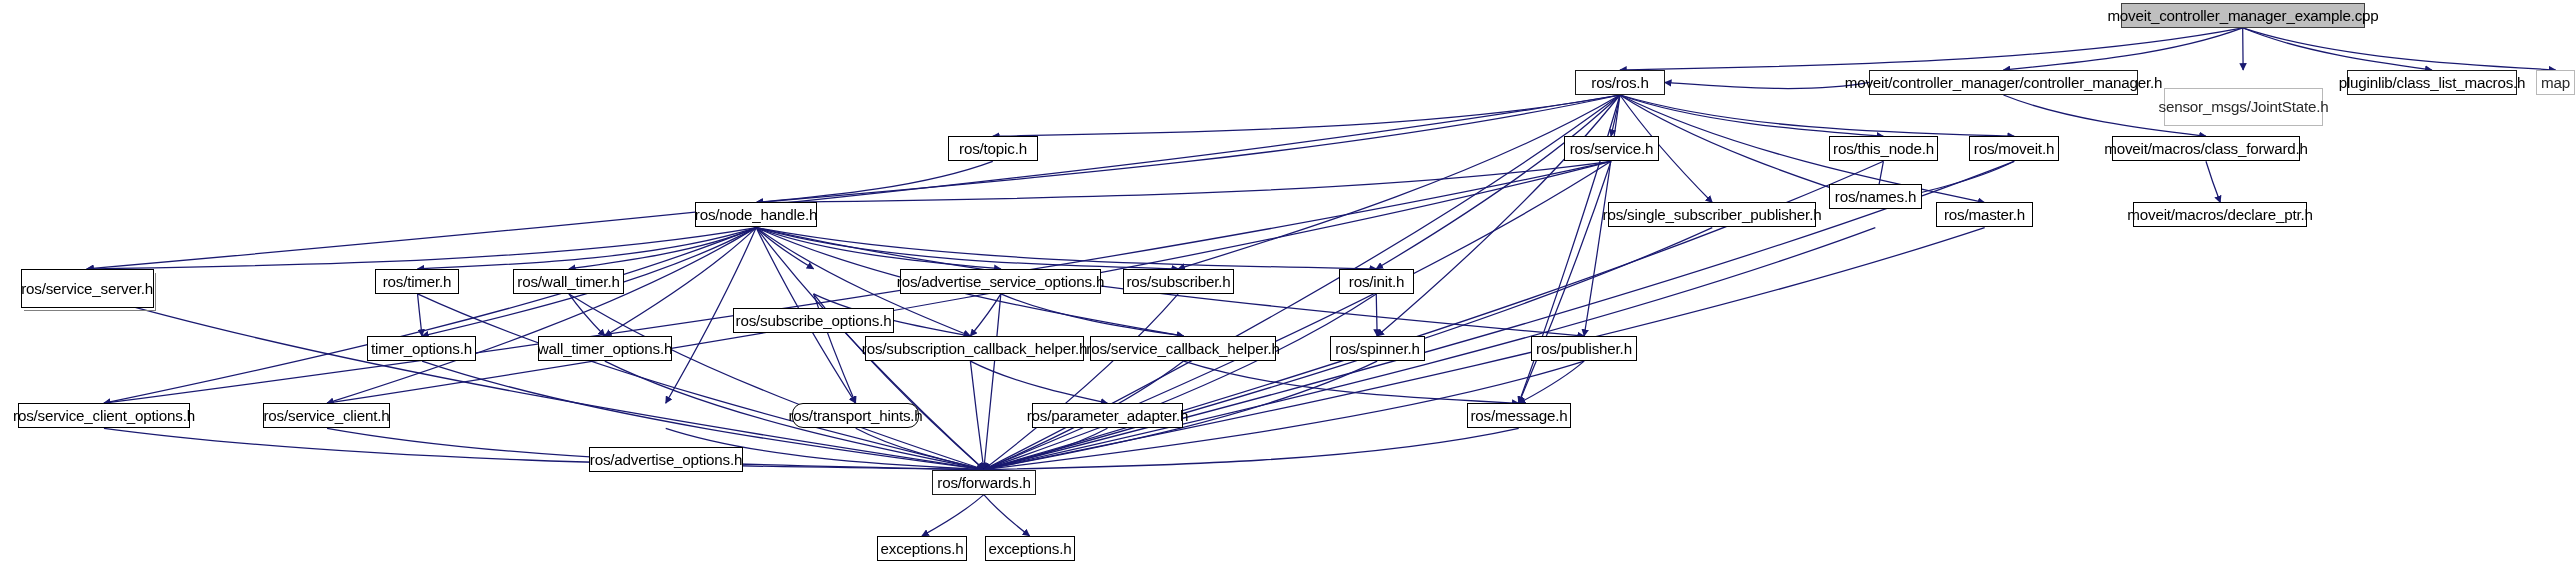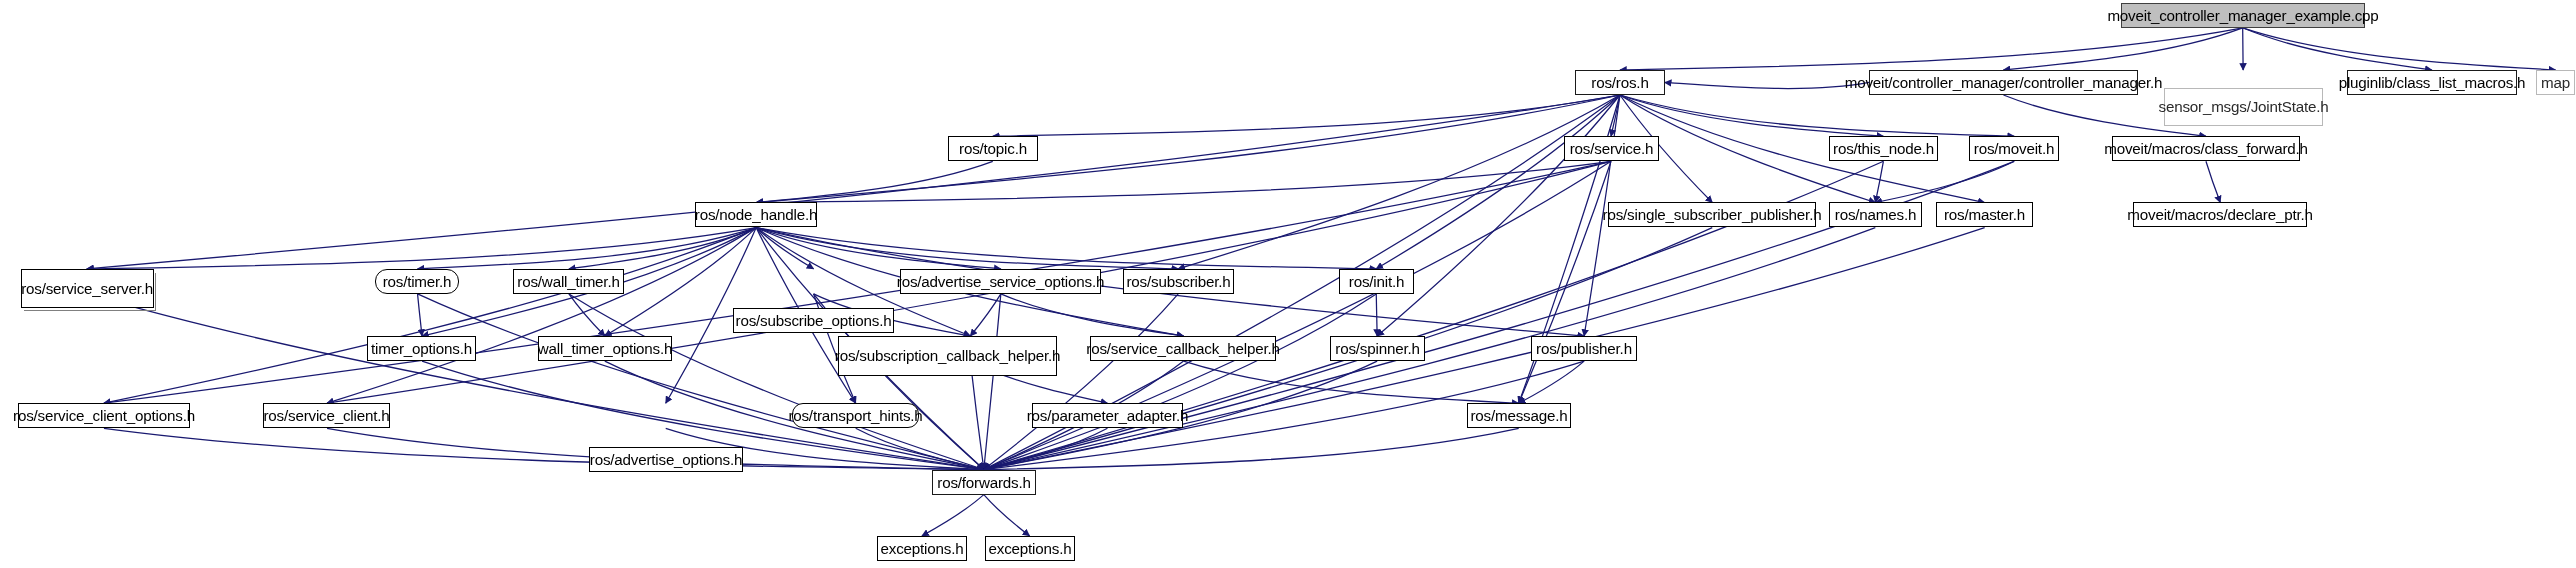--- a/index.html
+++ b/index.html
@@ -195,33 +195,33 @@
       </div>
       <div class="gnode plain" style="left: 2112px; top: 136px; width: 188px; height: 25px;">
         <span>moveit/macros/class_forward.h</span>
       </div>
       <div class="gnode plain" style="left: 695px; top: 202px; width: 122px; height: 25px;">
         <span>ros/node_handle.h</span>
       </div>
       <div class="gnode plain" style="left: 1608px; top: 202px; width: 208px; height: 25px;">
         <span>ros/single_subscriber_publisher.h</span>
       </div>
-      <div class="gnode plain" style="left: 1829px; top: 202px; width: 93px; height: 25px;">
+      <div class="gnode plain" style="left: 1829px; top: 184px; width: 93px; height: 25px;">
         <span>ros/names.h</span>
       </div>
       <div class="gnode plain" style="left: 1936px; top: 202px; width: 97px; height: 25px;">
         <span>ros/master.h</span>
       </div>
       <div class="gnode plain" style="left: 2133px; top: 202px; width: 174px; height: 25px;">
         <span>moveit/macros/declare_ptr.h</span>
       </div>
       <div class="gnode shadow" style="left: 20.6px; top: 269px; width: 133px; height: 39px;">
         <span>ros/service_server.h</span>
       </div>
-      <div class="gnode plain" style="left: 375px; top: 269px; width: 84px; height: 25px; border-radius: 12px;">
+      <div class="gnode plain" style="left: 375px; top: 269px; width: 84px; height: 25px;">
         <span>ros/timer.h</span>
       </div>
       <div class="gnode plain" style="left: 513px; top: 269px; width: 111px; height: 25px;">
         <span>ros/wall_timer.h</span>
       </div>
       <div class="gnode plain" style="left: 733px; top: 269px; width: 161px; height: 25px; margin-top: 39px;">
         <span>ros/subscribe_options.h</span>
       </div>
       <div class="gnode plain" style="left: 900px; top: 269px; width: 201px; height: 25px;">
         <span>ros/advertise_service_options.h</span>
@@ -231,21 +231,21 @@
       </div>
       <div class="gnode plain" style="left: 1339px; top: 269px; width: 75px; height: 25px;">
         <span>ros/init.h</span>
       </div>
       <div class="gnode plain" style="left: 367px; top: 336px; width: 109px; height: 25px;">
         <span>timer_options.h</span>
       </div>
       <div class="gnode plain" style="left: 538px; top: 336px; width: 134px; height: 25px;">
         <span>wall_timer_options.h</span>
       </div>
-      <div class="gnode plain" style="left: 838px; top: 336px; width: 219px; height: 40px;">
+      <div class="gnode plain" style="left: 865px; top: 336px; width: 219px; height: 25px;">
         <span>ros/subscription_callback_helper.h</span>
       </div>
       <div class="gnode plain" style="left: 1090px; top: 336px; width: 186px; height: 25px;">
         <span>ros/service_callback_helper.h</span>
       </div>
       <div class="gnode plain" style="left: 1330px; top: 336px; width: 95px; height: 25px;">
         <span>ros/spinner.h</span>
       </div>
       <div class="gnode plain" style="left: 1531px; top: 336px; width: 106px; height: 25px;">
         <span>ros/publisher.h</span>

